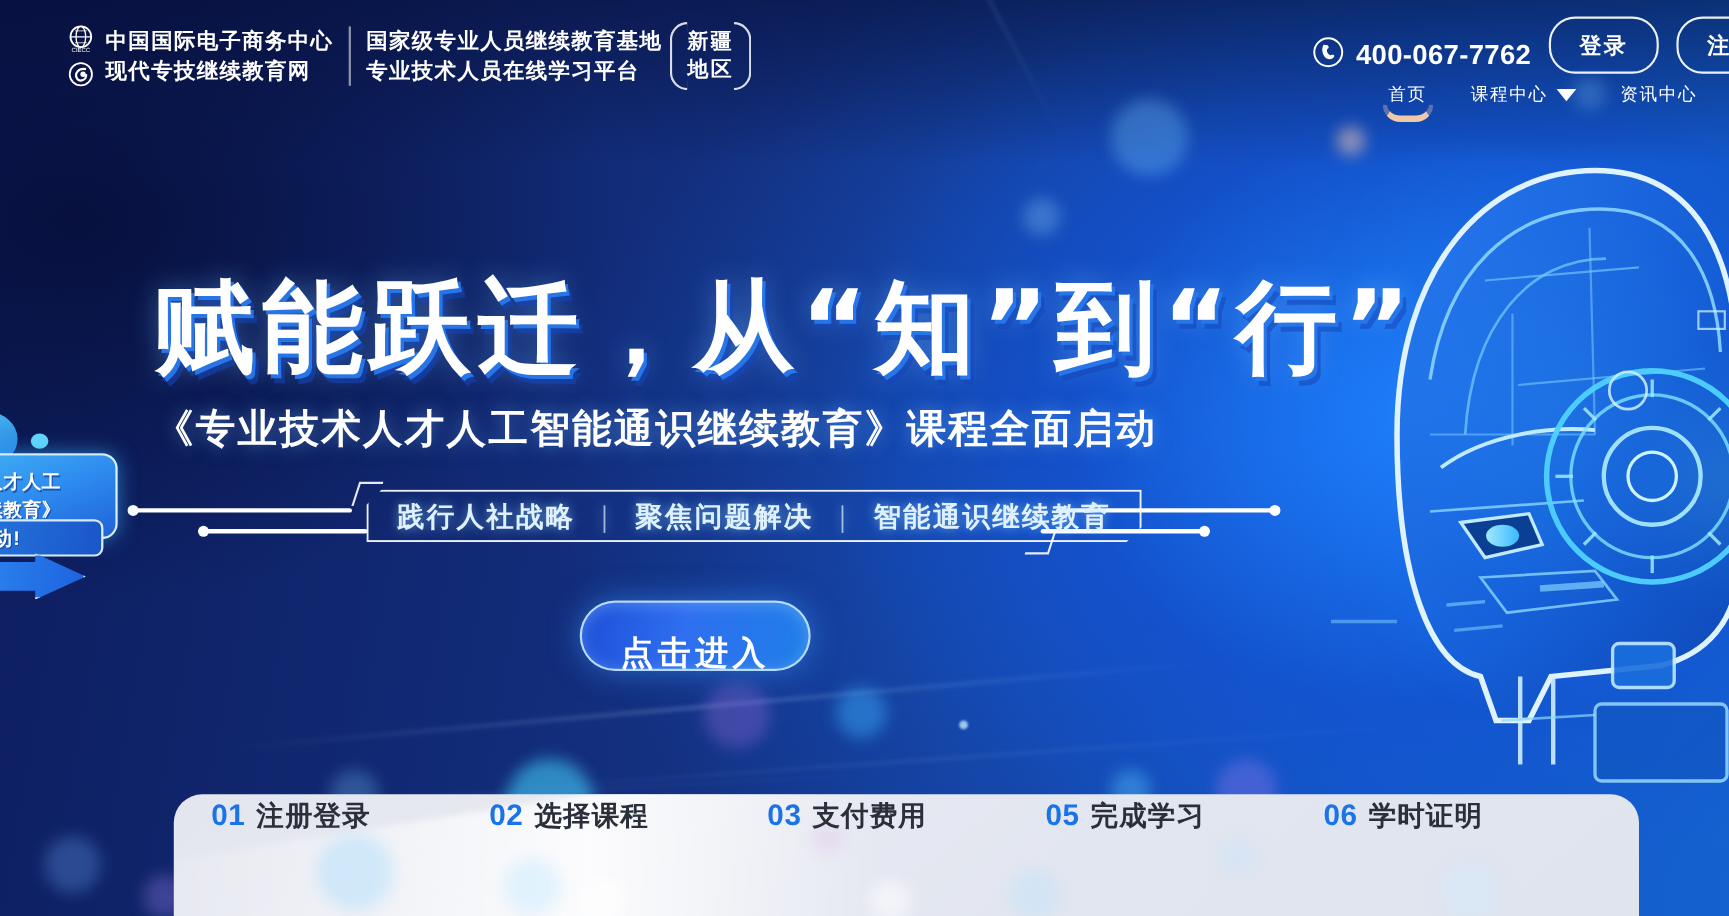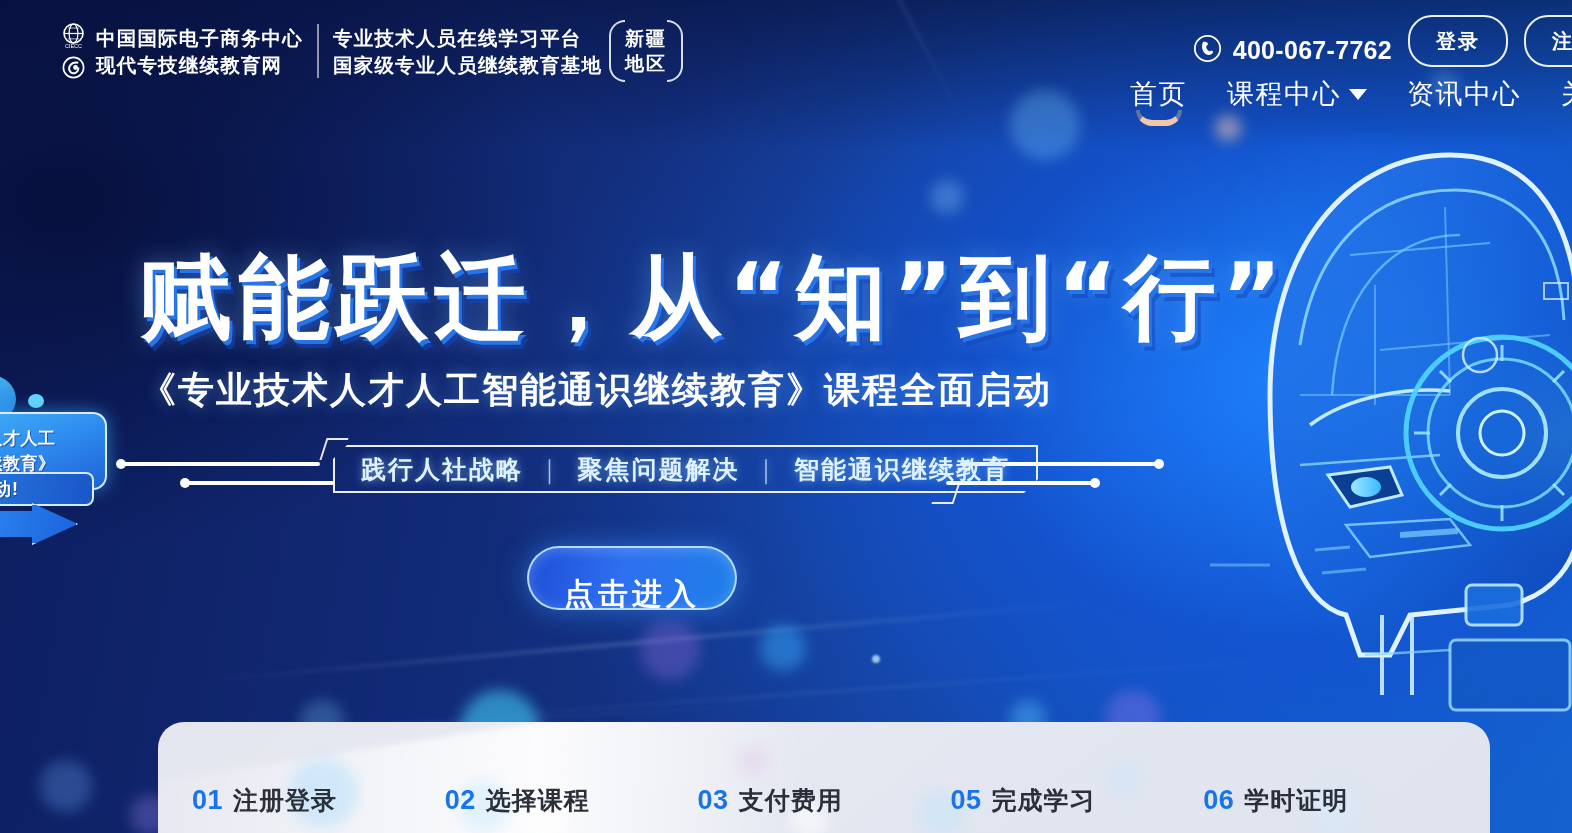--- a/index.html
+++ b/index.html
@@ -69,21 +69,21 @@
   .topright{ position:absolute; right:0px; top:15px; display:flex; align-items:flex-end; gap:16px; }
   .phone{ display:flex; align-items:center; gap:11px; }
   .phone-num{ color:#ffffff; font-size:25px; font-weight:bold; letter-spacing:.3px; }
   .pillbtn{
     min-width:100px; height:52px; padding:0 24px; border:2px solid rgba(255,255,255,.92);
     border-radius:24px; color:#fff; font-size:20px; font-weight:bold; letter-spacing:2px;
     display:flex; align-items:center; justify-content:center; background:transparent; cursor:pointer;
   }
 
   .nav{ position:absolute; right:0px; top:76px; display:flex; align-items:center; gap:40px; }
-  .nav-item{ color:#fff; font-size:27px; letter-spacing:1.5px; display:flex; align-items:center; gap:8px; cursor:pointer; white-space:nowrap; }
+  .nav-item{ color:#fff; font-size:16px; letter-spacing:1.5px; display:flex; align-items:center; gap:8px; cursor:pointer; white-space:nowrap; }
   .nav-item.active{ position:relative; }
   .nav-underline{
     position:absolute; left:50%; transform:translateX(-50%); bottom:-14px;
     width:46px; height:16px; border-bottom:6px solid #f2c9a8; border-radius:0 0 46px 46px;
     border-left:4px solid rgba(242,201,168,.35); border-right:4px solid rgba(242,201,168,.35);
   }
   .caret{ width:0; height:0; border-left:9px solid transparent; border-right:9px solid transparent; border-top:11px solid #fff; }
 
   
   .hero{ position:absolute; left:0; top:0; width:1160px; z-index:20; }
@@ -169,21 +169,21 @@
     position:absolute; left:158px; top:722px; width:1332px; height:111px;
     border-radius:26px 26px 0 0;
     background:linear-gradient(140deg,#e4e6ef 0%,#e8eaf2 35%,#e2e6f0 62%,#dfe4ee 100%);
     overflow:hidden; z-index:28;
   }
   .steps-shine{
     position:absolute; left:-40px; top:-20px; width:1100px; height:150px;
     background:linear-gradient(100deg, rgba(255,255,255,0) 0%, rgba(255,255,255,.85) 38%, rgba(255,255,255,0) 62%);
     transform:rotate(-9deg); filter:blur(3px);
   }
-  .steps-inner{ position:absolute; inset:0; display:flex; align-items:flex-end; padding:16px 34px; }
+  .steps-inner{ position:absolute; inset:0; display:flex; align-items:flex-start; padding:3px 34px; }
   .step{ flex:1; display:flex; align-items:baseline; gap:10px; }
   .step-num{ color:#1a74e8; font-size:27px; font-weight:bold; letter-spacing:.5px; }
   .step-lbl{ color:#2a2f3a; font-size:25px; font-weight:bold; letter-spacing:1px; white-space:nowrap; }
 </style>
 </head>
 <body>
 
 <div id="stage">
 
   <div class="bg-base"></div>
@@ -293,22 +293,22 @@
             <circle cx="23" cy="20" r="3.6" fill="#fff"></circle>
           </svg>
         </div>
       </div>
       <div class="brand-names">
         <div class="bn">中国国际电子商务中心</div>
         <div class="bn">现代专技继续教育网</div>
       </div>
       <div class="divider-v"></div>
       <div class="brand-sub">
+        <div class="bs">国家级专业人员继续教育基地</div>
         <div class="bs">专业技术人员在线学习平台</div>
-        <div class="bs">国家级专业人员继续教育基地</div>
       </div>
       <div class="region">
         <div class="paren l"></div>
         <div class="region-txt">
           <span>新疆</span>
           <span>地区</span>
         </div>
         <div class="paren r"></div>
       </div>
     </div>

